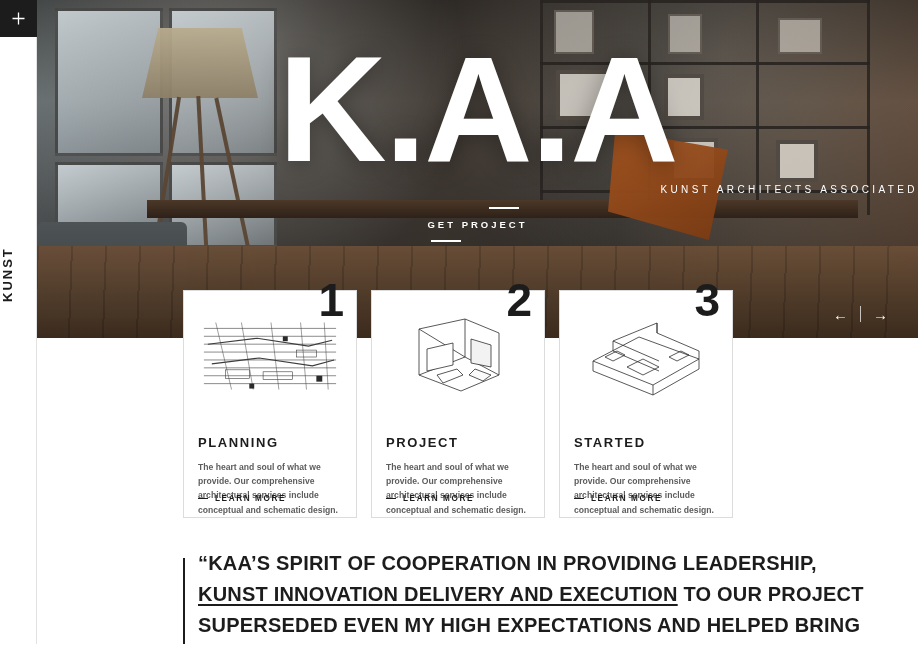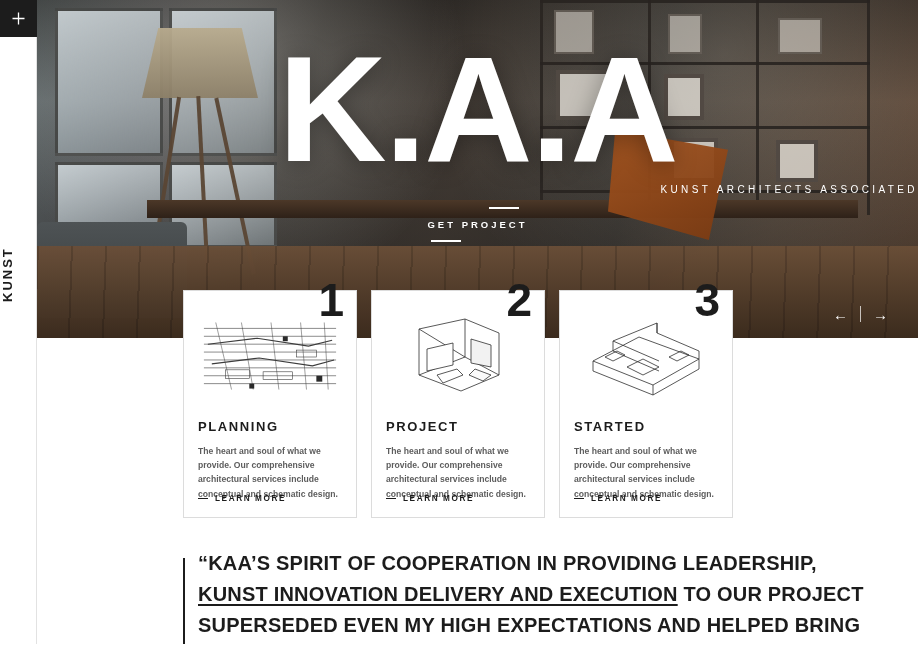--- a/index.html
+++ b/index.html
@@ -213,21 +213,21 @@
     height: 104px;
     margin-top: 14px;
     display: flex; align-items: center; justify-content: center;
   }
   .card-art svg { display: block; }
   .card-title {
     font-size: 13px;
     font-weight: bold;
     letter-spacing: 1.6px;
     color: #1c1c1c;
-    margin-top: 10px;
+    margin-top: 26px;
   }
   .card-desc {
     margin-top: 10px;
     font-size: 8.6px;
     line-height: 1.65;
     color: #5d5d5d;
     font-weight: bold;
   }
   .card-link {
     position: absolute;

